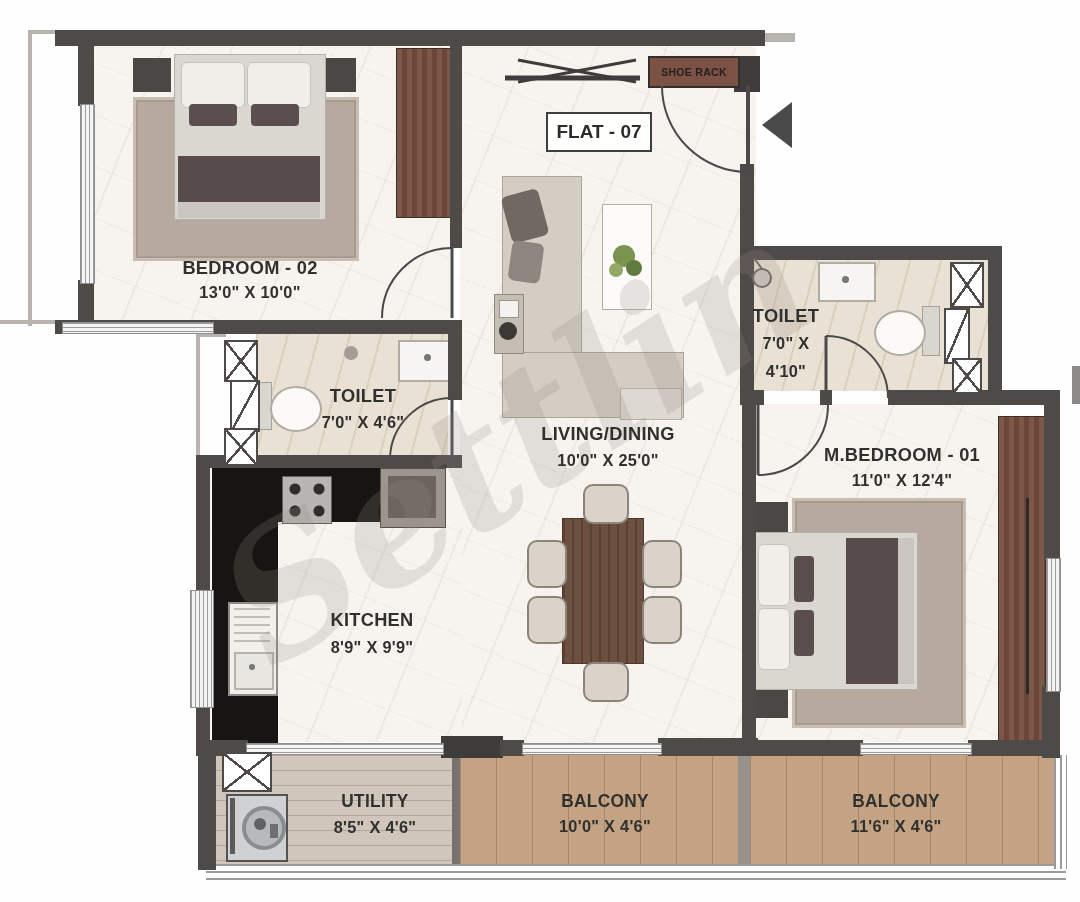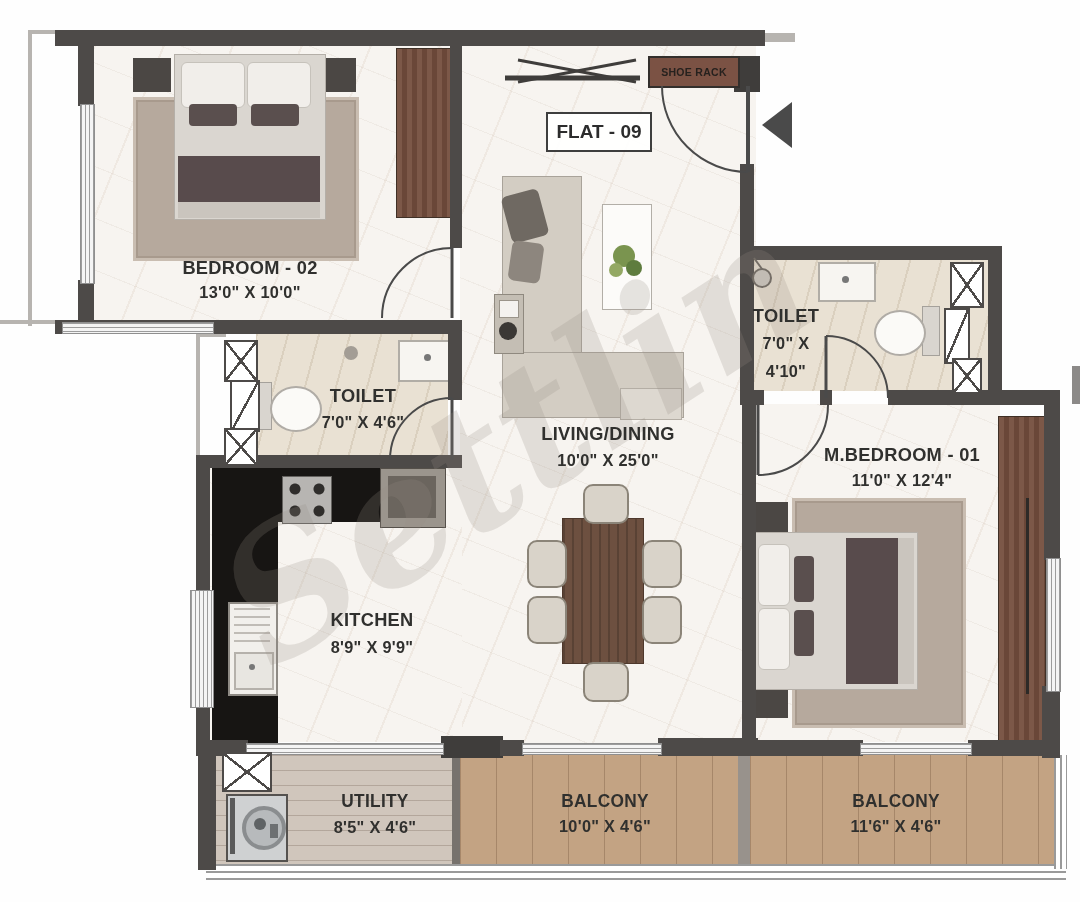--- a/index.html
+++ b/index.html
@@ -227,21 +227,21 @@
       <circle cx="616" cy="270" r="7" fill="#93a863"></circle>
     </g>
 
     <g>
       <circle cx="762" cy="278" r="9" fill="#cfcac2" stroke="#6b655e" stroke-width="2"></circle>
       <line x1="762" y1="269" x2="754" y2="258" stroke="#6b655e" stroke-width="2"></line>
     </g>
   </svg>
 
   <div id="flatbox">
-      <span>FLAT - 09</span>
+      <span>FLAT - 07</span>
     </div>
   <div id="shoerack">
       <span>SHOE RACK</span>
     </div>
 
   <div class="label lname" style="left:250px;top:268px;">BEDROOM - 02</div>
   <div class="label ldims" style="left:250px;top:293px;">13'0" X 10'0"</div>
 
   <div class="label lname" style="left:363px;top:396px;">TOILET</div>
   <div class="label ldims" style="left:363px;top:423px;">7'0" X 4'6"</div>

